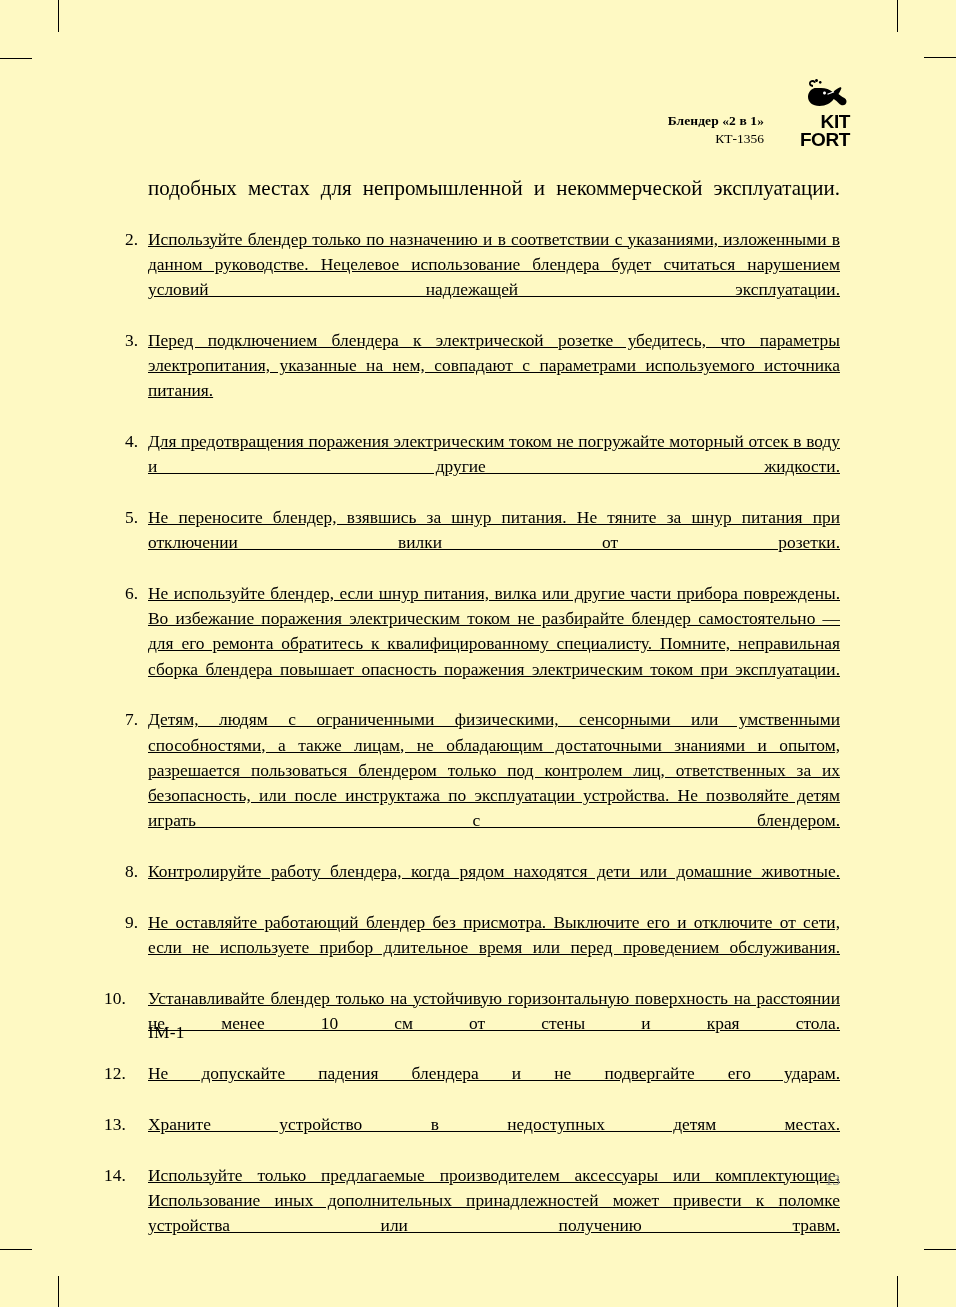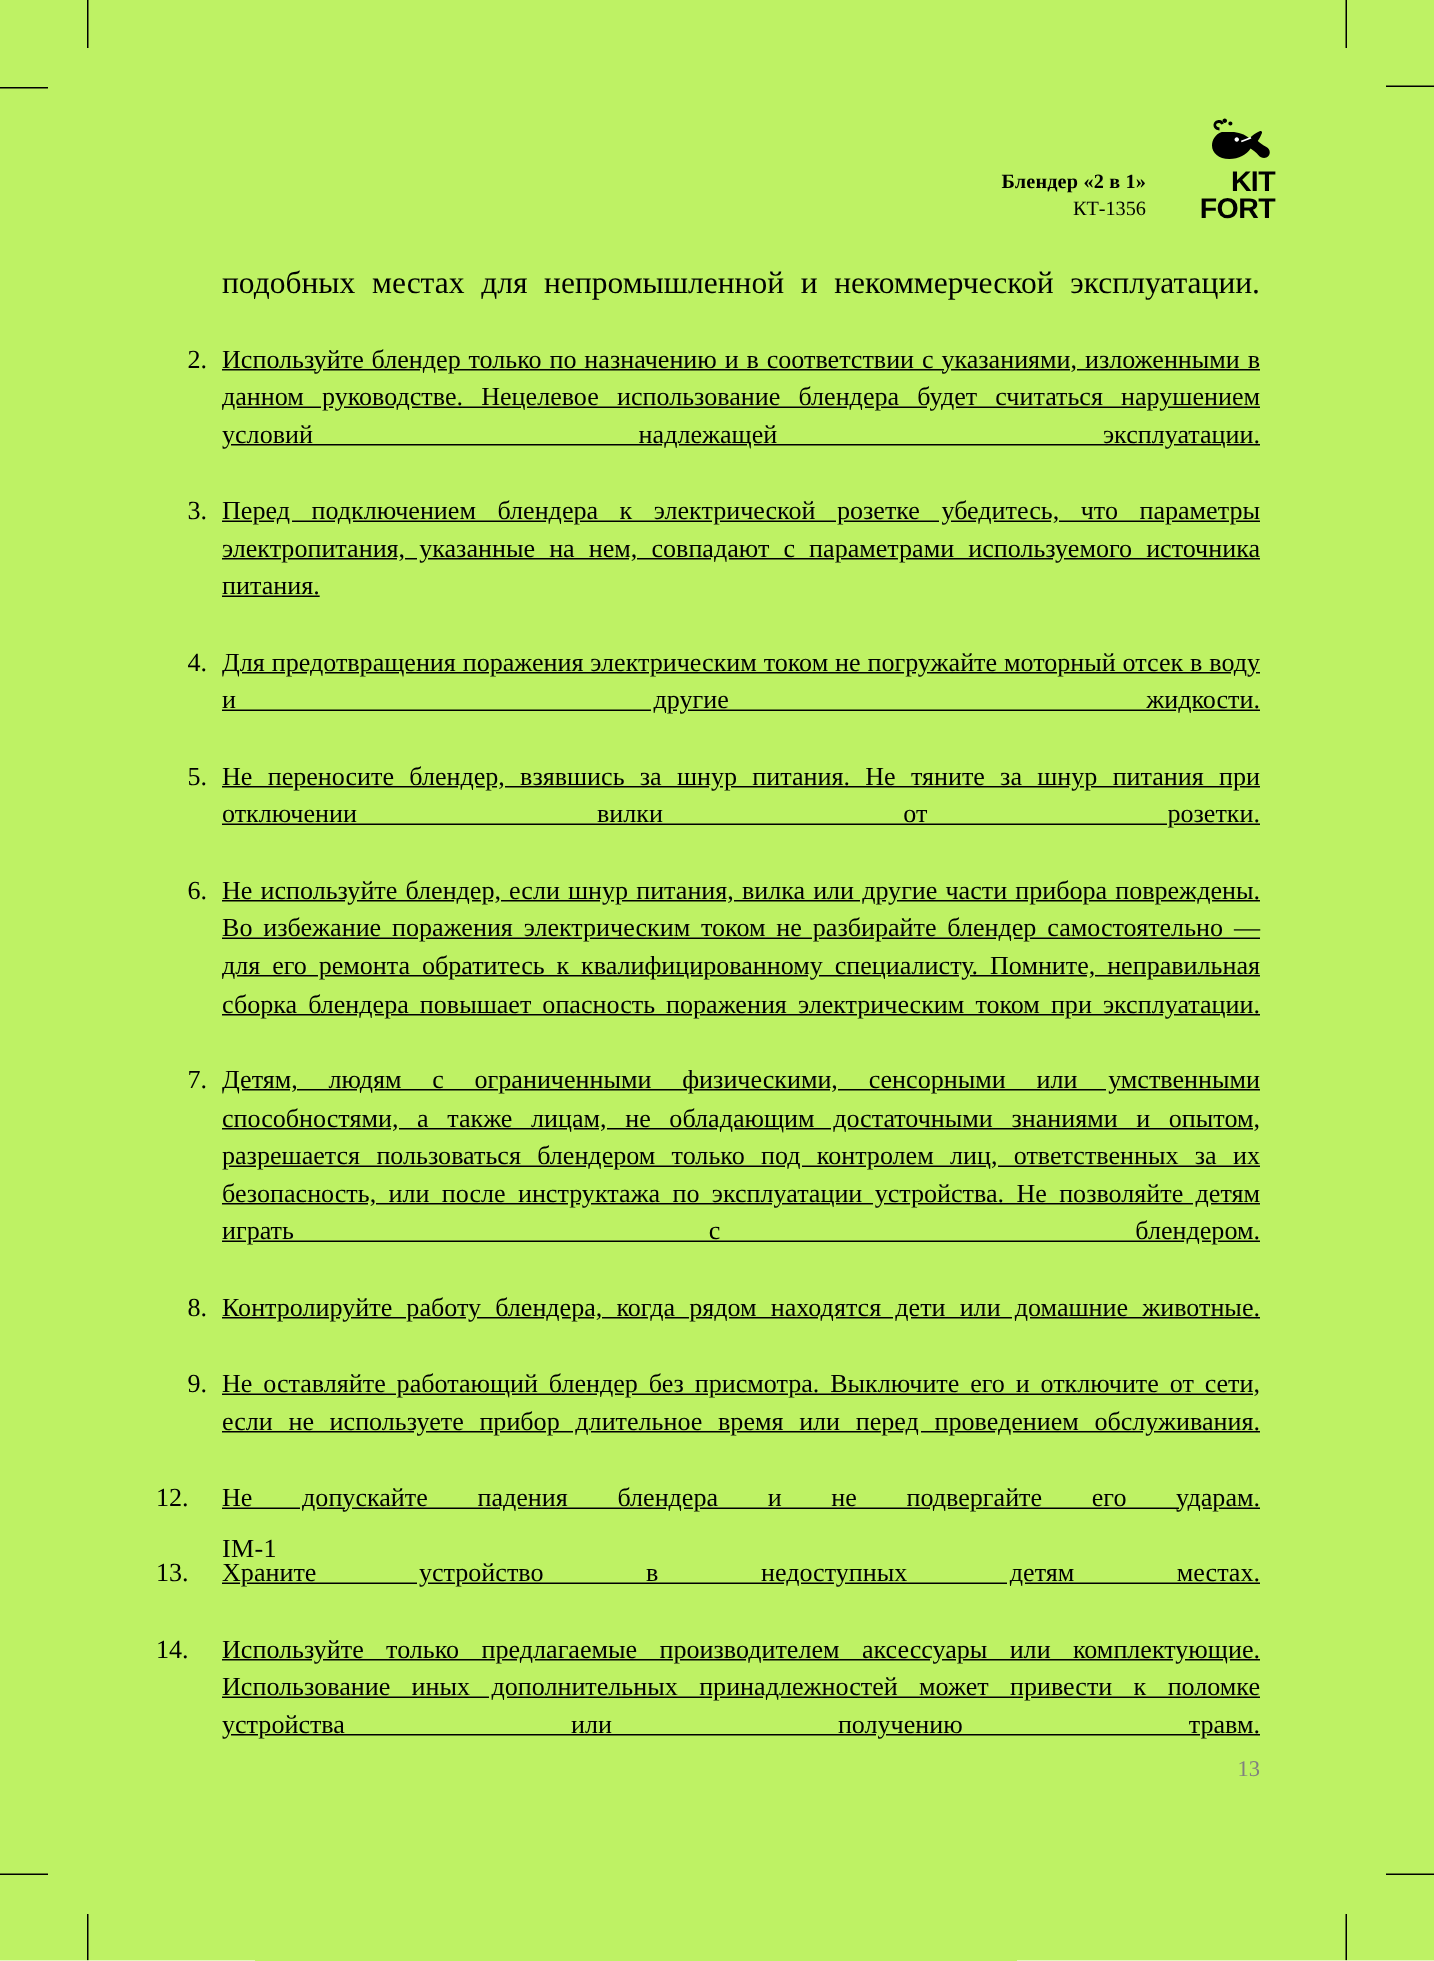--- a/index.html
+++ b/index.html
@@ -6,21 +6,21 @@
   html, body {
     margin: 0;
     padding: 0;
     background: #ffffff;
   }
 
   #page {
     position: relative;
     width: 956px;
     height: 1307px;
-    background: #bef264;
+    background: #fef9c3;
     overflow: hidden;
     font-family: "Liberation Serif", "DejaVu Serif", serif;
     color: #000000;
   }
 
   
   .crop {
     position: absolute;
     background: #000000;
   }
@@ -261,20 +261,24 @@
       <li>
         <span class="num">8.</span>
         <span class="txt">Контролируйте работу блендера, когда рядом находятся дети или домашние животные.</span>
       </li>
 
       <li>
         <span class="num">9.</span>
         <span class="txt">Не оставляйте работающий блендер без присмотра. Выключите его и отключите от сети, если не используете прибор длительное время или перед проведением обслуживания.</span>
       </li>
 
+      <li class="wide">
+        <span class="num">10.</span>
+        <span class="txt">Устанавливайте блендер только на устойчивую горизонтальную поверхность на расстоянии не менее 10 см от стены и края стола.</span>
+      </li>
 
 
       <li class="wide">
         <span class="num">12.</span>
         <span class="txt">Не допускайте падения блендера и не подвергайте его ударам.</span>
       </li>
 
       <li class="wide">
         <span class="num">13.</span>
         <span class="txt">Храните устройство в недоступных детям местах.</span>

